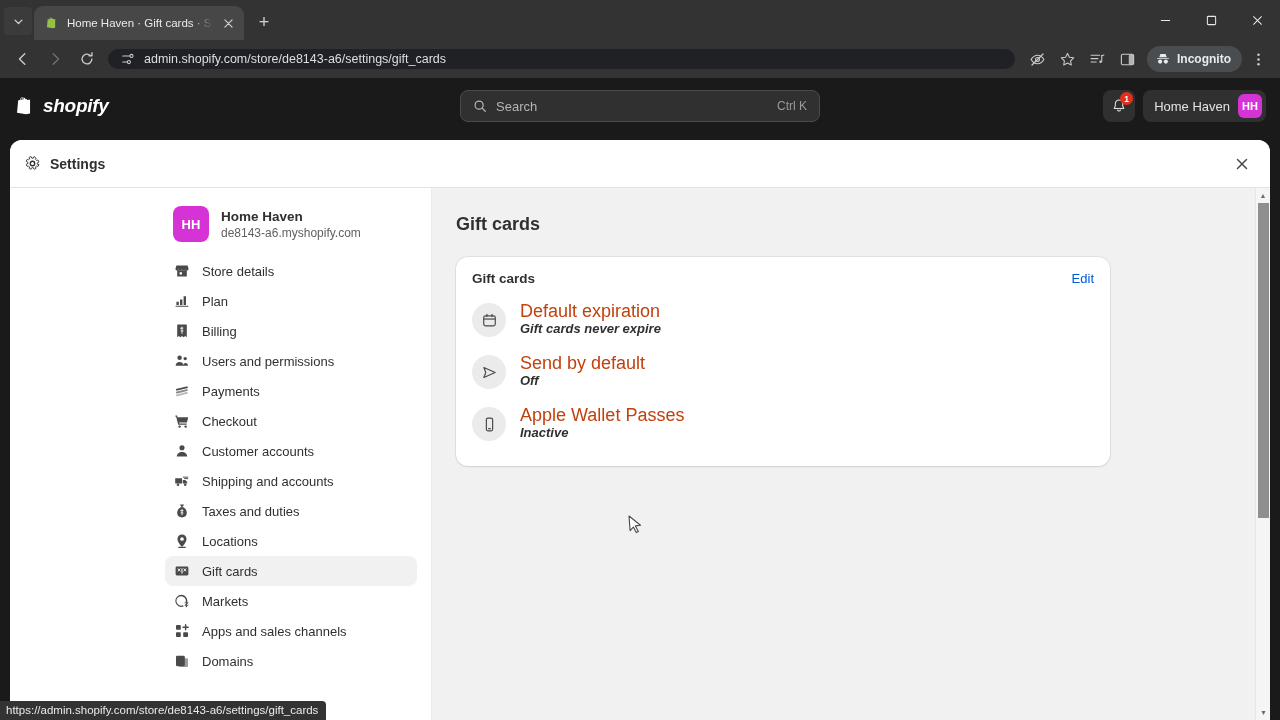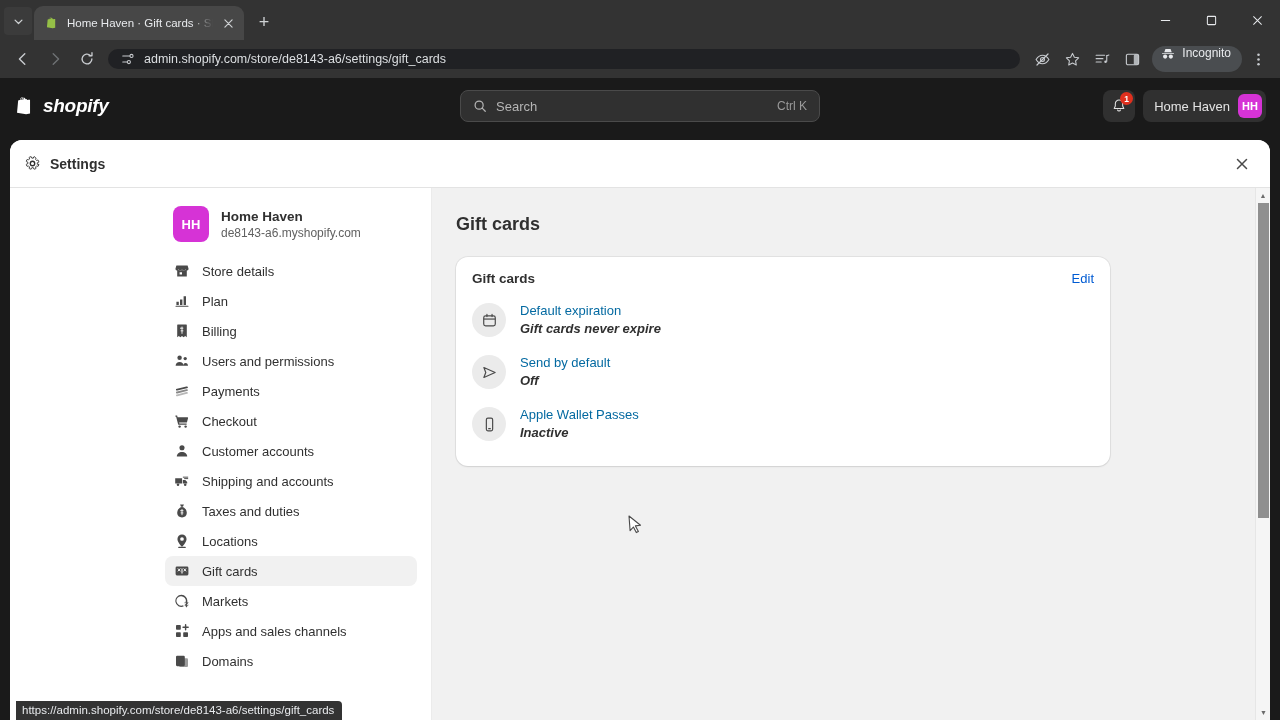--- a/index.html
+++ b/index.html
@@ -73,22 +73,22 @@
     margin: 0 6px 0 4px;
   }
   .omnibox-url { color: #dcdfe2; font-size: 12.5px; white-space: nowrap; }
   .tb-icon {
     width: 28px; height: 28px; border-radius: 50%;
     display:flex; align-items:center; justify-content:center; color:#c8cbcf;
     flex: 0 0 28px;
   }
   .incognito-chip {
     height: 26px; background: #4a4d50; border-radius: 13px;
-    display:flex; gap:6px; padding: 0 11px 0 8px;
-    color:#e8eaed; font-size: 12px; margin-left: 4px;
+    display:flex; align-items:center; gap:6px; padding: 0 11px 0 8px;
+    color:#e8eaed; font-size: 12px; margin-left: 4px; font-weight: bold;
   }
 
   
   .shop-header {
     height: 56px; background: #1a1a1a;
     display: flex; align-items: center; padding: 0 14px;
     position: relative;
   }
   .shop-logo { display:flex; align-items:center; gap:7px; }
   .shop-logo-text {
@@ -199,41 +199,41 @@
   .card-title { font-size: 13.5px; font-weight: 650; color: #303030; }
   .card-edit { font-size: 13px; color: #005bd3; }
   .setting-row {
     display: flex; align-items: center; gap: 14px; padding: 8px 0;
   }
   .row-icon {
     width: 34px; height: 34px; border-radius: 50%; background: #ebebeb;
     display:flex; align-items:center; justify-content:center; flex: 0 0 34px;
     color: #4a4a4a;
   }
-  .row-label { font-size: 13px; color: #0369a1; line-height: 18px; }
+  .row-label { font-size: 18px; color: #c2410c; line-height: 18px; }
   .row-value { font-size: 13px; color: #303030; font-weight: 650; line-height: 18px; font-style: italic; }
 
   
   .vscroll {
     position: absolute; right: 0; top: 0; width: 15px; height: 532px;
     background: #f5f5f5; border-left: 1px solid #e6e6e6;
   }
   .vscroll-arrow {
     height: 15px; display:flex; align-items:center; justify-content:center;
     color: #6b6b6b; font-size: 7px;
   }
   .vscroll-thumb {
     position: absolute; top: 15px; left: 2px; width: 11px; height: 315px;
     background: #8f8f8f; border-radius: 0;
   }
   .vscroll-arrow.bottom { position: absolute; bottom: 0; width: 15px; }
 
   
   .status-url {
-    position: absolute; left: 16px; bottom: 0;
+    position: absolute; left: 0; bottom: 0;
     background: #333333; color: #e8eaed; font-size: 11.5px;
     padding: 3px 8px 4px 6px; border-radius: 0 4px 0 0;
     white-space: nowrap; z-index: 40;
   }
 
   
   .cursor { position: absolute; z-index: 50; pointer-events: none; }
 </style>
 </head>
 <body>

